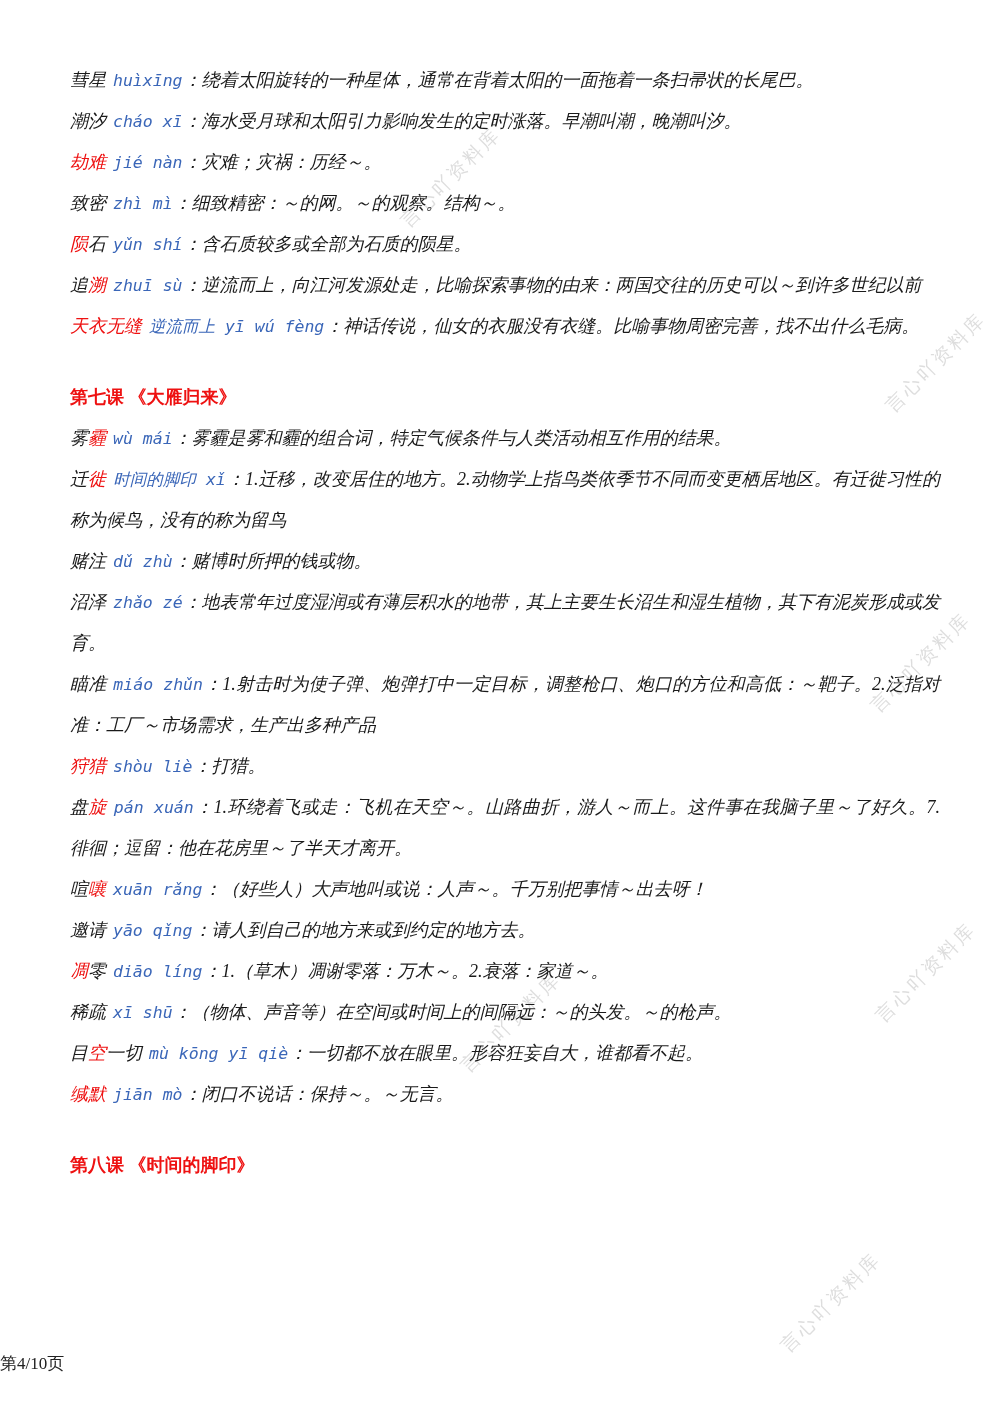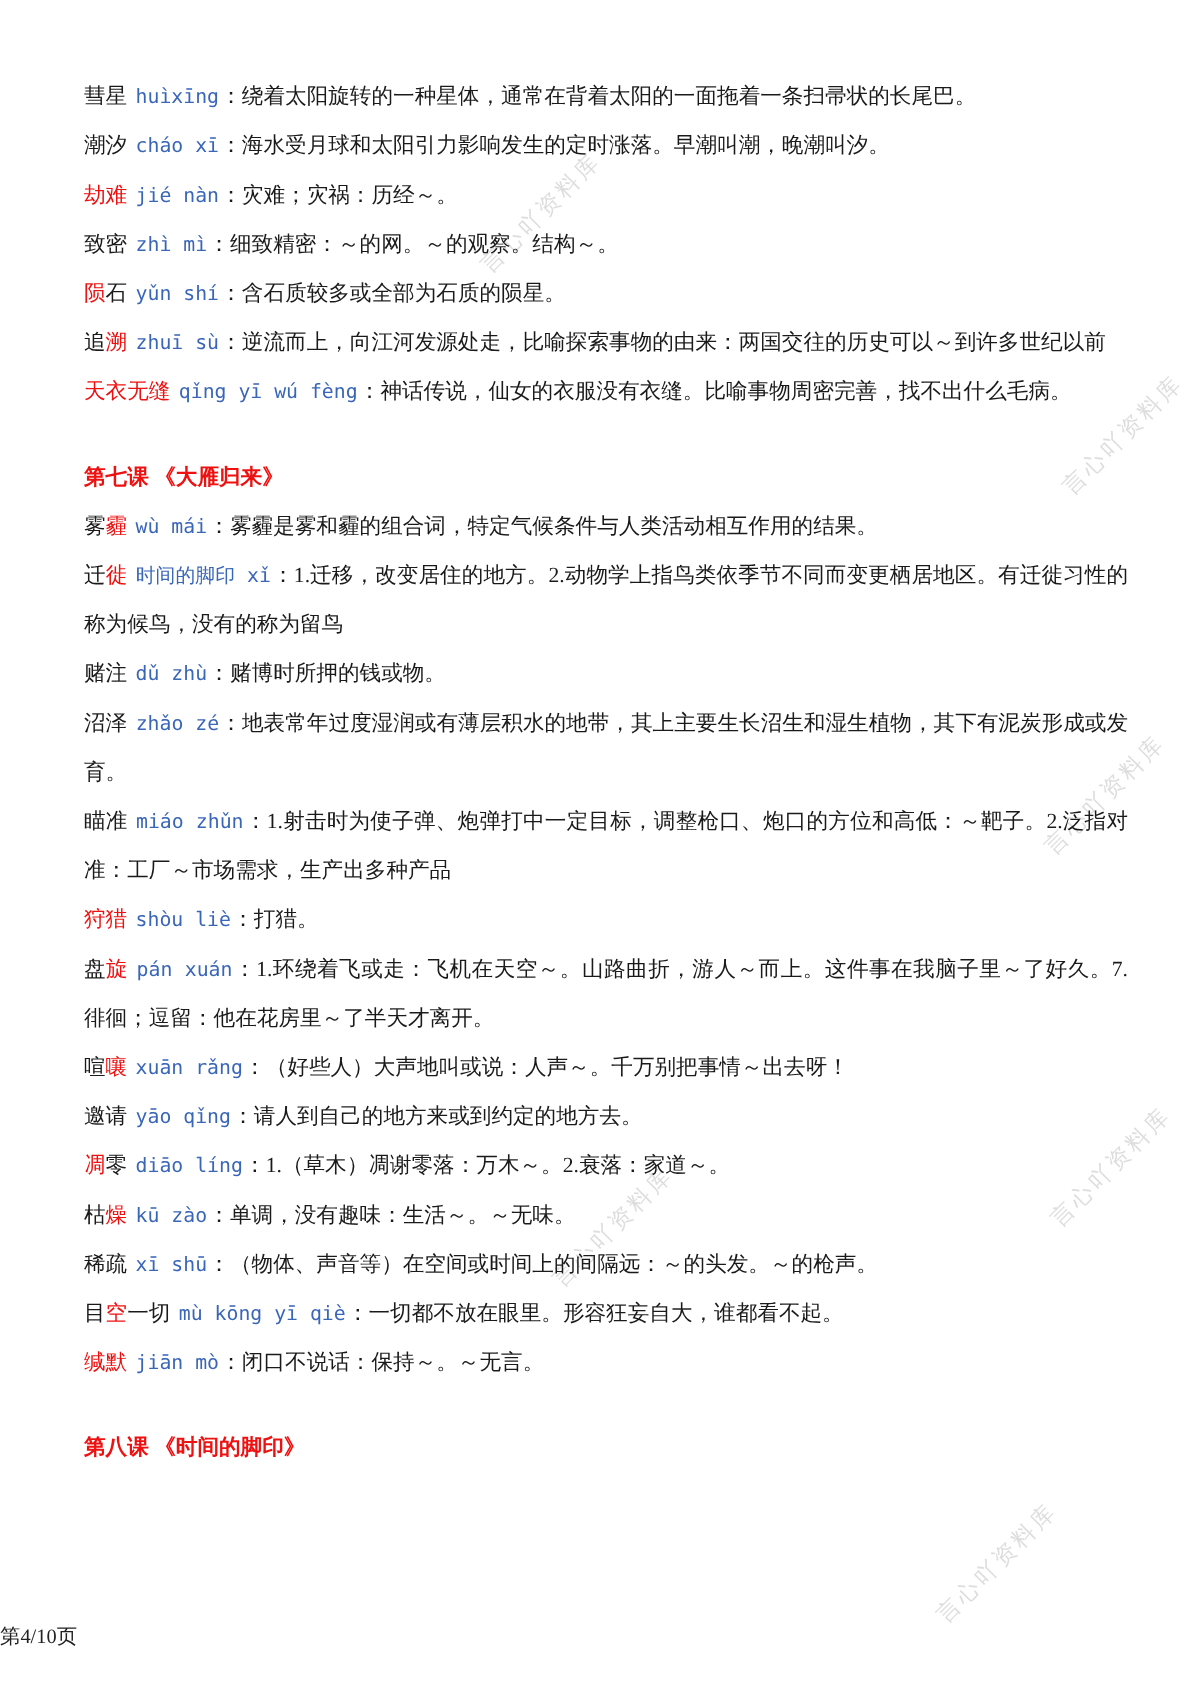--- a/index.html
+++ b/index.html
@@ -35,20 +35,21 @@
     left:70px;
     top:60px;
     width:870px;
   }
   .entry{
     font-size:18px;
     line-height:41px;
     margin:0;
     color:var(--ink);
     text-align:justify;
+    font-style:italic;
   }
   .w{color:var(--ink);}
   .w.red{color:var(--red);}
   .pinyin{
     font-family:"DejaVu Sans Mono","Liberation Mono",monospace;
     color:var(--blue);
     font-size:16.5px;
     margin:0 1px 0 7px;
   }
   .def{color:var(--ink);}
@@ -83,33 +84,32 @@
     <span class="wm" style="left:775px;top:1340px">言心吖资料库</span>
   </div>
 
   <main class="content" id="entries">
       <div class="entry"><span class="w">彗星</span><span class="pinyin">huìxīng</span><span class="def">：绕着太阳旋转的一种星体，通常在背着太阳的一面拖着一条扫帚状的长尾巴。</span></div>
       <div class="entry"><span class="w">潮汐</span><span class="pinyin">cháo xī</span><span class="def">：海水受月球和太阳引力影响发生的定时涨落。早潮叫潮，晚潮叫汐。</span></div>
       <div class="entry"><span class="w red">劫难</span><span class="pinyin">jié nàn</span><span class="def">：灾难；灾祸：历经～。</span></div>
       <div class="entry"><span class="w">致密</span><span class="pinyin">zhì mì</span><span class="def">：细致精密：～的网。～的观察。结构～。</span></div>
       <div class="entry"><span class="w red">陨</span><span class="w">石</span><span class="pinyin">yǔn shí</span><span class="def">：含石质较多或全部为石质的陨星。</span></div>
       <div class="entry"><span class="w">追</span><span class="w red">溯</span><span class="pinyin">zhuī sù</span><span class="def">：逆流而上，向江河发源处走，比喻探索事物的由来：两国交往的历史可以～到许多世纪以前</span></div>
-      <div class="entry"><span class="w red">天衣无缝</span><span class="pinyin">qǐng yī wú fèng</span><span class="def">：神话传说，仙女的衣服没有衣缝。比喻事物周密完善，找不出什么毛病。</span></div>
+      <div class="entry"><span class="w red">天衣无缝</span><span class="pinyin">逆流而上 yī wú fèng</span><span class="def">：神话传说，仙女的衣服没有衣缝。比喻事物周密完善，找不出什么毛病。</span></div>
       <div class="heading">第七课 《大雁归来》</div>
       <div class="entry"><span class="w">雾</span><span class="w red">霾</span><span class="pinyin">wù mái</span><span class="def">：雾霾是雾和霾的组合词，特定气候条件与人类活动相互作用的结果。</span></div>
       <div class="entry"><span class="w">迁</span><span class="w red">徙</span><span class="pinyin">时间的脚印 xǐ</span><span class="def">：1.迁移，改变居住的地方。2.动物学上指鸟类依季节不同而变更栖居地区。有迁徙习性的称为候鸟，没有的称为留鸟</span></div>
       <div class="entry"><span class="w">赌注</span><span class="pinyin">dǔ zhù</span><span class="def">：赌博时所押的钱或物。</span></div>
       <div class="entry"><span class="w">沼泽</span><span class="pinyin">zhǎo zé</span><span class="def">：地表常年过度湿润或有薄层积水的地带，其上主要生长沼生和湿生植物，其下有泥炭形成或发育。</span></div>
       <div class="entry"><span class="w">瞄准</span><span class="pinyin">miáo zhǔn</span><span class="def">：1.射击时为使子弹、炮弹打中一定目标，调整枪口、炮口的方位和高低：～靶子。2.泛指对准：工厂～市场需求，生产出多种产品</span></div>
       <div class="entry"><span class="w red">狩猎</span><span class="pinyin">shòu liè</span><span class="def">：打猎。</span></div>
       <div class="entry"><span class="w">盘</span><span class="w red">旋</span><span class="pinyin">pán xuán</span><span class="def">：1.环绕着飞或走：飞机在天空～。山路曲折，游人～而上。这件事在我脑子里～了好久。7.徘徊；逗留：他在花房里～了半天才离开。</span></div>
       <div class="entry"><span class="w">喧</span><span class="w red">嚷</span><span class="pinyin">xuān rǎng</span><span class="def">：（好些人）大声地叫或说：人声～。千万别把事情～出去呀！</span></div>
       <div class="entry"><span class="w">邀请</span><span class="pinyin">yāo qǐng</span><span class="def">：请人到自己的地方来或到约定的地方去。</span></div>
       <div class="entry"><span class="w red">凋</span><span class="w">零</span><span class="pinyin">diāo líng</span><span class="def">：1.（草木）凋谢零落：万木～。2.衰落：家道～。</span></div>
-      <div class="entry"><span class="w">枯</span><span class="w red">燥</span><span class="pinyin">kū zào</span><span class="def">：单调，没有趣味：生活～。～无味。</span></div>
       <div class="entry"><span class="w">稀疏</span><span class="pinyin">xī shū</span><span class="def">：（物体、声音等）在空间或时间上的间隔远：～的头发。～的枪声。</span></div>
       <div class="entry"><span class="w">目</span><span class="w red">空</span><span class="w">一切</span><span class="pinyin">mù kōng yī qiè</span><span class="def">：一切都不放在眼里。形容狂妄自大，谁都看不起。</span></div>
       <div class="entry"><span class="w red">缄默</span><span class="pinyin">jiān mò</span><span class="def">：闭口不说话：保持～。～无言。</span></div>
       <div class="heading">第八课 《时间的脚印》</div>
     </main>
 
   <div class="footer">第4/10页</div>
 
 </div>
 

